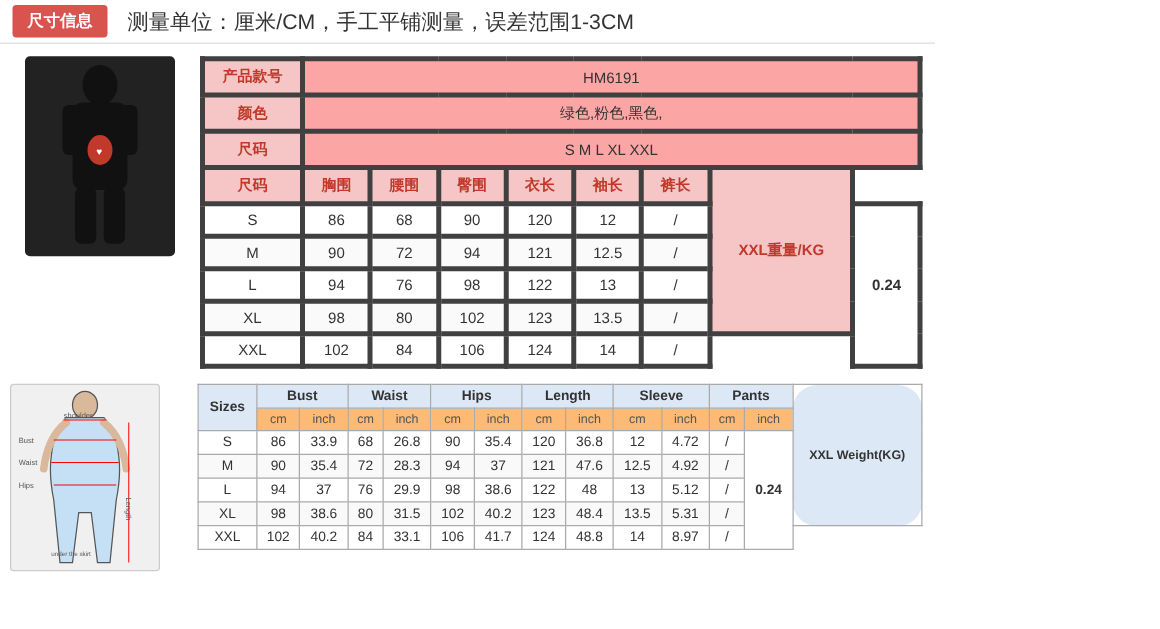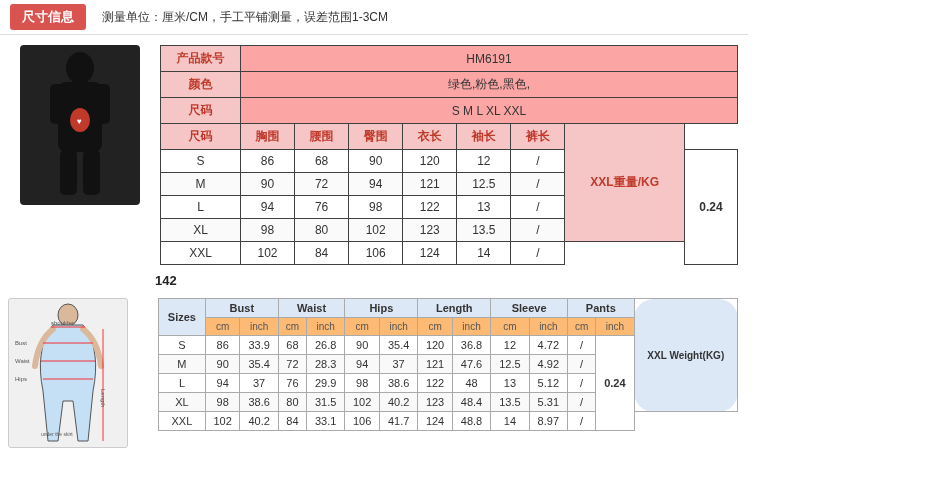--- a/index.html
+++ b/index.html
@@ -30,21 +30,21 @@
       background: #d9534f;
       color: #fff;
       font-size: 13px;
       font-weight: bold;
       padding: 4px 12px;
       border-radius: 3px;
       margin-right: 16px;
       white-space: nowrap;
     }
     .header-note {
-      font-size: 12px;
+      font-size: 17px;
       color: #333;
     }
 
     
     .main-content {
       display: flex;
       padding: 10px 10px 6px 10px;
       gap: 10px;
     }
 
@@ -72,21 +72,21 @@
     .table-area {
       flex: 1;
     }
 
     table.info-table {
       width: 100%;
       border-collapse: collapse;
       font-size: 12px;
     }
     table.info-table td, table.info-table th {
-      border: 1px solid #404040;
+      border: 4px solid #404040;
       padding: 4px 6px;
       text-align: center;
     }
     .info-row-label {
       background: #f5c6c5;
       color: #c0392b;
       font-weight: bold;
       width: 80px;
     }
     .info-row-value {
@@ -275,23 +275,20 @@
             <td>106</td>
             <td>124</td>
             <td>14</td>
             <td>/</td>
           </tr>
         </tbody>
       </table>
     </div>
   </div>
 
-  <div style="padding: 2px 10px 4px 155px;">
-    <span class="bottom-label">142</span>
-  </div>
 
   <div class="bottom-section">
 
     <div class="bottom-left">
       <div class="size-diagram">
         <svg width="110" height="145" viewBox="0 0 110 145" xmlns="http://www.w3.org/2000/svg">
 
           <rect x="0" y="0" width="110" height="145" fill="#f0f0f0"></rect>
 
           <ellipse cx="55" cy="14" rx="10" ry="11" fill="#d9b89c" stroke="#555" stroke-width="1"></ellipse>

